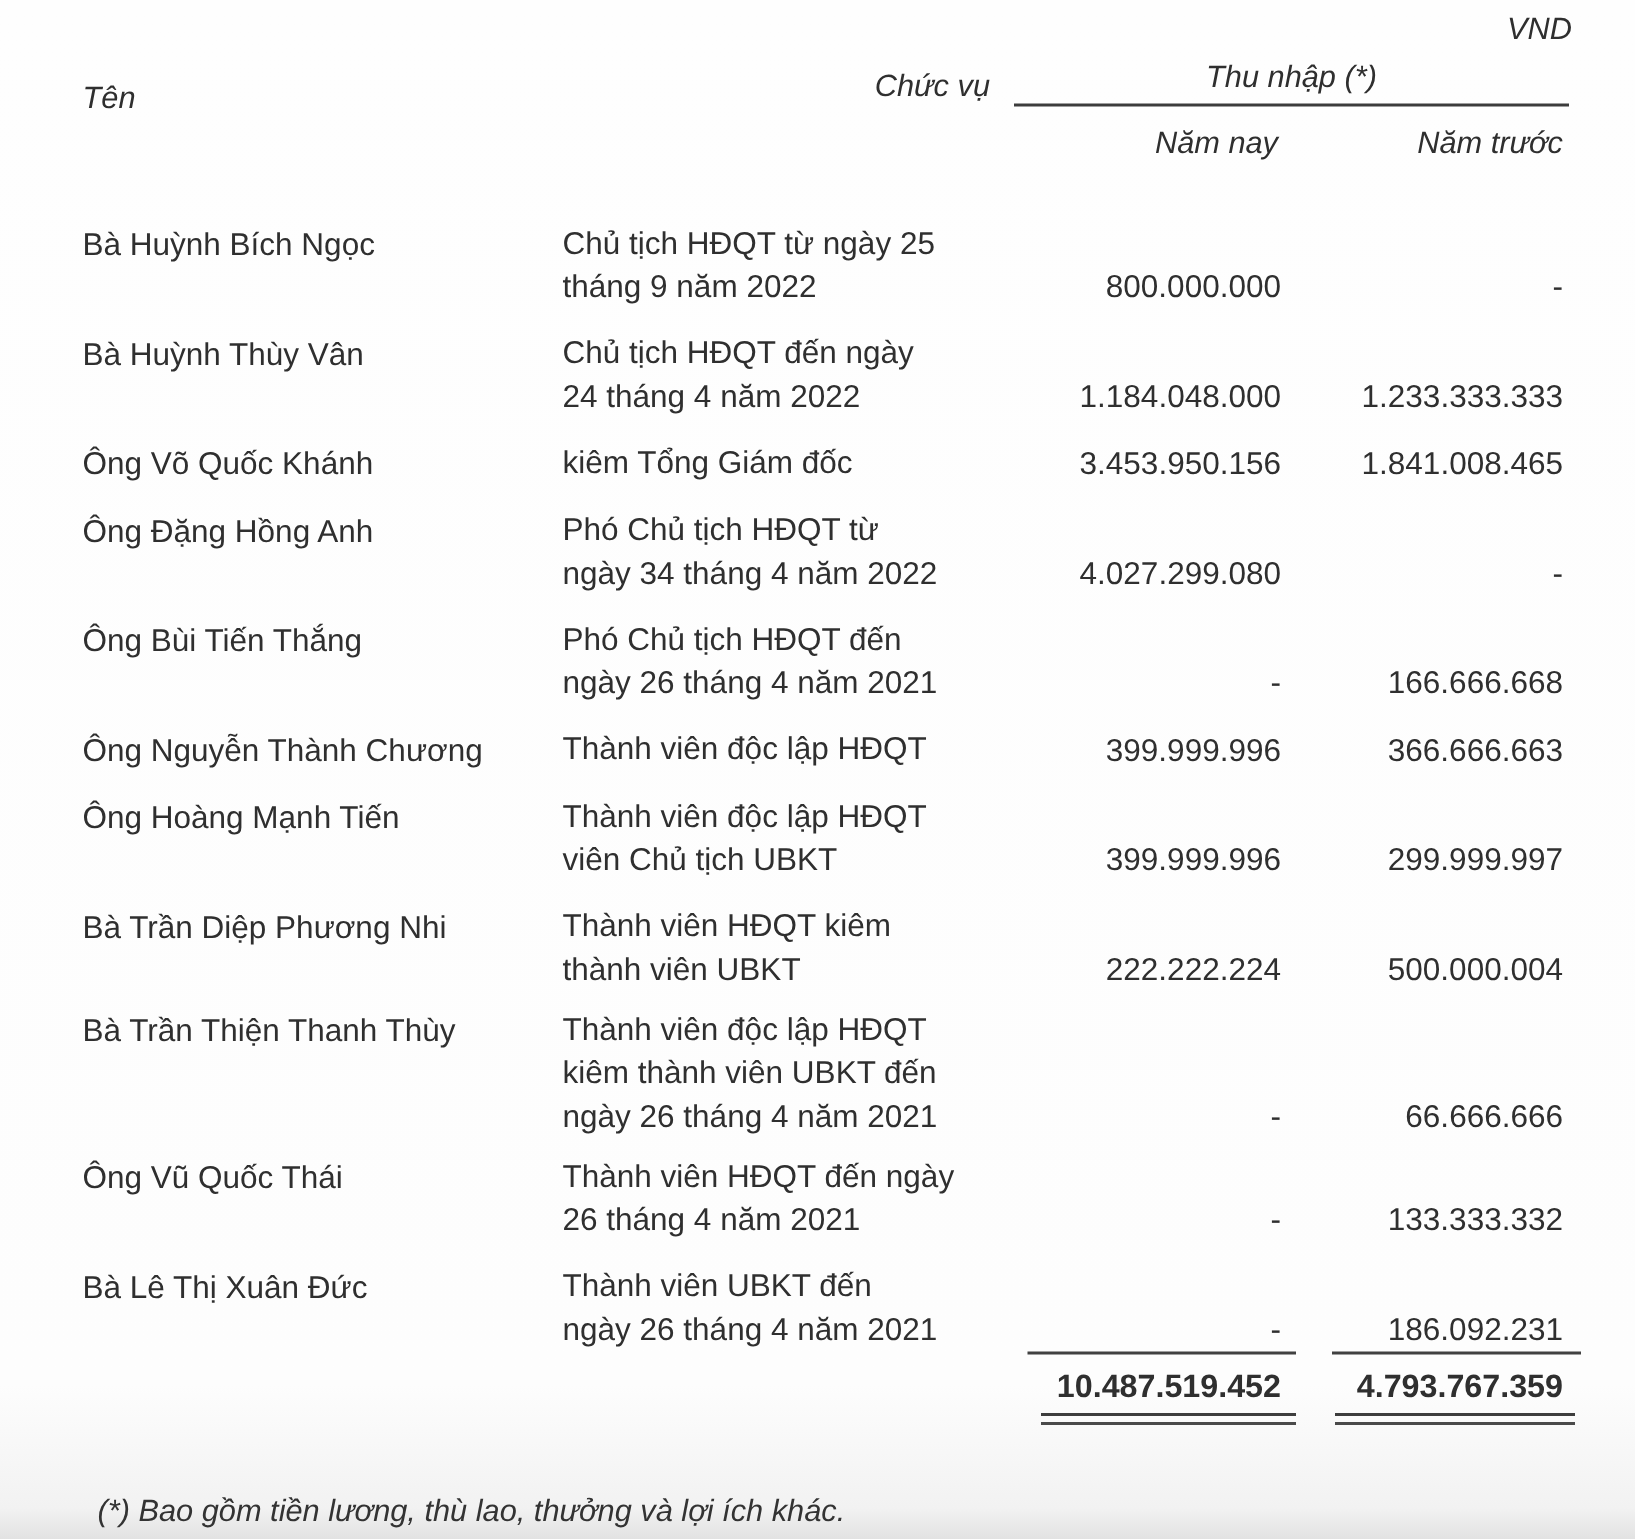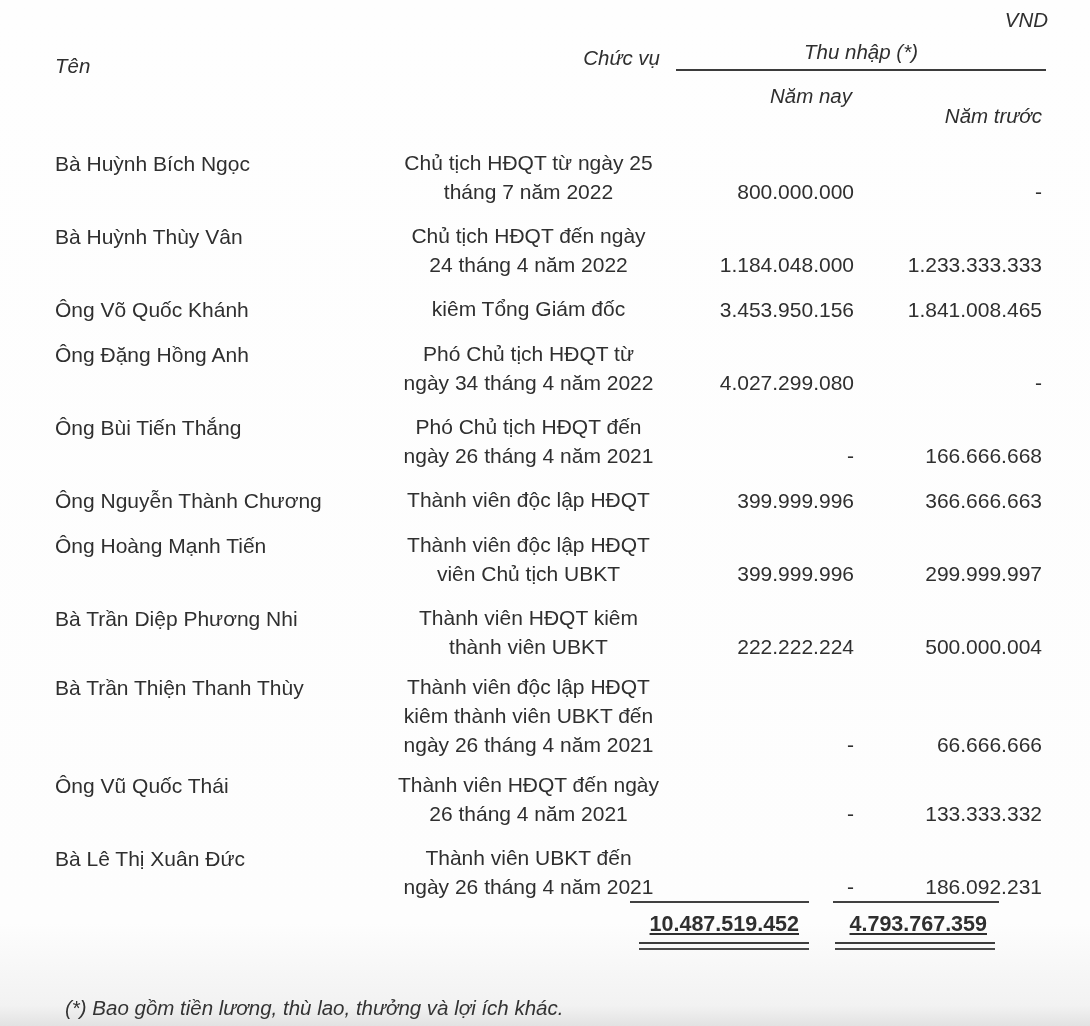--- a/index.html
+++ b/index.html
@@ -21,39 +21,39 @@
   .tbl-header { position:relative; height:148px; font-style:italic; font-size:20.5px; }
   .vnd { position:absolute; top:8px; right:42px;font-style:italic; }
   .h-ten { position:absolute; top:54px; left:55px; }
   .h-chucvu { position:absolute; top:46px; left:55px; width:605px; text-align:right; }
   .h-thunhap {
     position:absolute; top:40px; left:676px; width:370px;
     text-align:center; padding-bottom:5px;
     border-bottom:2px solid #3c3c3c;
   }
   .h-namnay { position:absolute; top:84px; left:690px; width:172px; text-align:right; padding-right:10px; }
-  .h-namtruoc { position:absolute; top:84px; left:862px; width:188px; text-align:right; padding-right:8px;margin-top:20px; }
+  .h-namtruoc { position:absolute; top:84px; left:862px; width:188px; text-align:right; padding-right:8px; }
 
   
   .rows { padding-left:55px; }
   .row {
     display:grid;
     grid-template-columns:320px 315px 172px 188px;
     margin-bottom:15px;
     font-size:21px;
     line-height:29px;
   }
   .cell-name { align-self:start; padding-top:1px; text-align:left; }
-  .cell-pos  { text-align:center; padding-right:8px; }
+  .cell-pos  { text-align:left; padding-right:8px; }
   .cell-nn   { text-align:right; padding-right:8px; align-self:end; }
   .cell-nt   { text-align:right; padding-right:8px; align-self:end; }
   .row.tight { margin-bottom:11px; }
 
   
-  .totals-row { display:grid; grid-template-columns:320px 315px 172px 188px; margin-top:-2px;text-decoration:underline; }
+  .totals-row { display:grid; grid-template-columns:320px 315px 172px 188px; padding-left:55px; margin-top:-2px; }
   .rule-single { border-top:2px solid #414141; margin-top:2px; }
   .cell-total-nn .rule-single { margin-left:-5px; margin-right:-2px; }
   .cell-total-nt .rule-single { margin-left:26px; margin-right:-4px; }
   .total-value { font-weight:bold; font-size:21.5px; line-height:30px; padding:6px 8px 0 0; text-align:right; }
   .rule-double { height:8px; border-top:2.5px solid #3d3d3d; border-bottom:2.5px solid #4a4a4a; margin-top:3px; }
   .cell-total-nn .rule-double { margin-left:4px; margin-right:-2px; }
   .cell-total-nt .rule-double { margin-left:28px; }
 
   
   .footnote {
@@ -74,21 +74,21 @@
     <div class="h-namnay">Năm nay</div>
     <div class="h-namtruoc">Năm trước</div>
   </div>
 
   <div class="rows">
 
     <div class="row">
       <div class="cell-name">Bà Huỳnh Bích Ngọc</div>
       <div class="cell-pos">
         <div>Chủ tịch HĐQT từ ngày 25</div>
-        <div>tháng 7 năm 2022</div>
+        <div>tháng 9 năm 2022</div>
       </div>
       <div class="cell-nn">800.000.000</div>
       <div class="cell-nt">-</div>
     </div>
 
     <div class="row">
       <div class="cell-name">Bà Huỳnh Thùy Vân</div>
       <div class="cell-pos">
         <div>Chủ tịch HĐQT đến ngày</div>
         <div>24 tháng 4 năm 2022</div>

